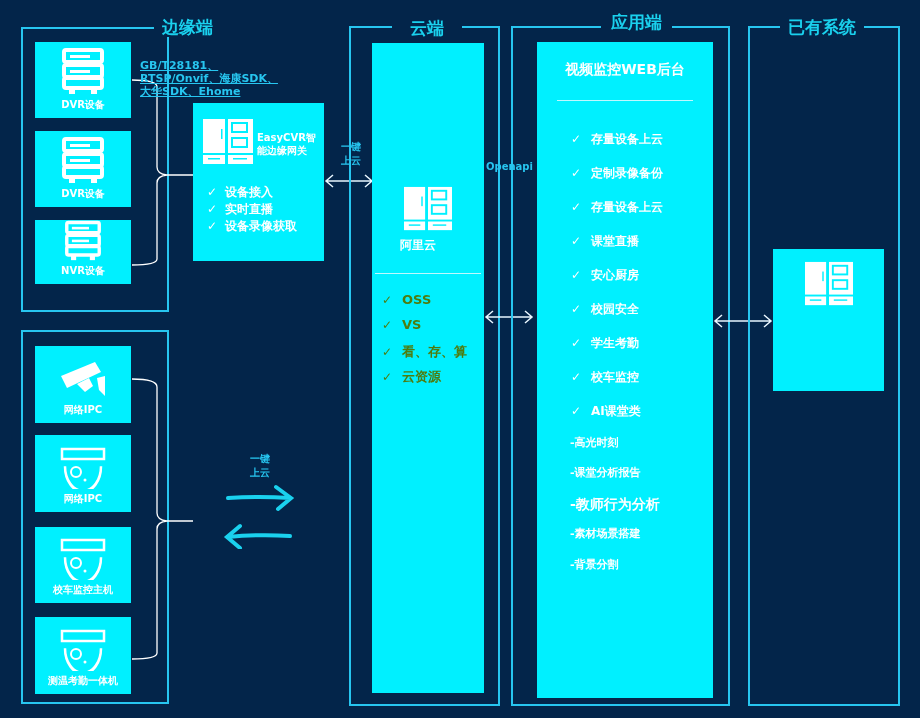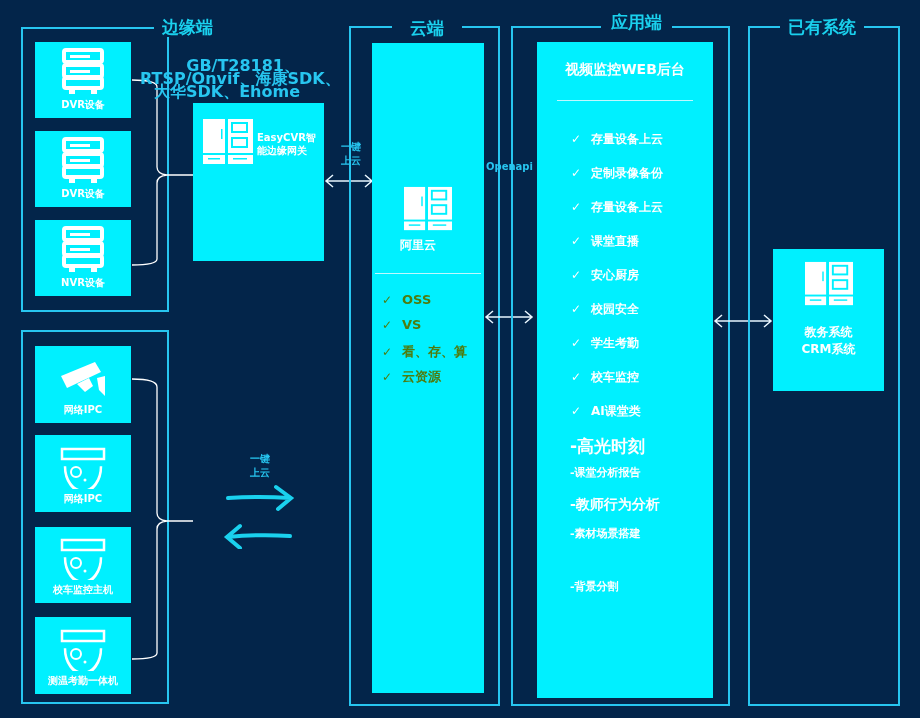--- a/index.html
+++ b/index.html
@@ -5,21 +5,21 @@
   * { box-sizing: border-box; margin: 0; padding: 0; }
   html, body { width: 920px; height: 718px; background: #03254a; overflow: hidden; }
   body { position: relative; font-family: "DejaVu Sans", "Liberation Sans", sans-serif; color: #fff; }
   .abs { position: absolute; }
   .frame { position: absolute; border: 2px solid #27c6f0; }
   .section-title { position: absolute; color: #1ad1ee; font-weight: bold; font-size: 17px; background: #03254a; padding: 0 8px; line-height: 20px; white-space: nowrap; }
   .cyan { position: absolute; background: #00f0ff; }
   .dev-box { position: absolute; background: #00f0ff; width: 96px; display: flex; flex-direction: column; align-items: center; justify-content: flex-end; padding-bottom: 6px; }
   .dev-label { font-size: 10px; font-weight: bold; color: #fff; white-space: nowrap; }
   .dev-box svg { margin-bottom: 3px; }
-  .protocol { position: absolute; color: #27c6f0; font-size: 16px; font-weight: bold; text-align: right; line-height: 13px; white-space: nowrap; }
+  .protocol { position: absolute; color: #27c6f0; font-size: 11px; font-weight: bold; text-align: left; line-height: 13px; white-space: nowrap; text-decoration: underline; }
   .check-item { font-size: 12px; font-weight: bold; color: #fff; line-height: 17px; white-space: nowrap; }
   .check-item .ck { font-weight: normal; margin-right: 8px; }
   .cloud-item { font-size: 13px; font-weight: bold; color: #4d7c0f; white-space: nowrap; position: absolute; left: 10px; }
   .app-item { position: absolute; left: 34px; font-size: 12px; font-weight: bold; color: #fff; white-space: nowrap; }
   .app-sub { position: absolute; left: 33px; font-size: 12px; font-weight: bold; color: #fff; white-space: nowrap; }
   .small-label { position: absolute; color: #27c6f0; font-size: 10px; font-weight: bold; text-align: center; line-height: 14px; white-space: nowrap; }
   .divider { position: absolute; height: 1px; background: #bff8ff; }
 </style>
 </head>
 <body>
@@ -49,21 +49,21 @@
         <rect x="4" y="18" width="38" height="12" rx="2"></rect>
         <rect x="4" y="31" width="38" height="10" rx="2"></rect>
       </g>
       <rect x="10" y="8" width="20" height="3" fill="#fff"></rect>
       <rect x="10" y="23" width="20" height="3" fill="#fff"></rect>
       <rect x="9" y="42" width="6" height="5" fill="#fff"></rect>
       <rect x="31" y="42" width="6" height="5" fill="#fff"></rect>
     </svg>
   <span class="dev-label">DVR设备</span>
 </div>
-<div class="dev-box" style="left:35px; top:220px; height:76px;">
+<div class="dev-box" style="left:35px; top:220px; height:64px;">
   <svg width="46" height="48" viewBox="0 0 46 48">
       <g fill="none" stroke="#fff" stroke-width="4">
         <rect x="4" y="3" width="38" height="12" rx="2"></rect>
         <rect x="4" y="18" width="38" height="12" rx="2"></rect>
         <rect x="4" y="31" width="38" height="10" rx="2"></rect>
       </g>
       <rect x="10" y="8" width="20" height="3" fill="#fff"></rect>
       <rect x="10" y="23" width="20" height="3" fill="#fff"></rect>
       <rect x="9" y="42" width="6" height="5" fill="#fff"></rect>
       <rect x="31" y="42" width="6" height="5" fill="#fff"></rect>
@@ -92,20 +92,25 @@
     <rect x="18" y="10" width="1.5" height="10" fill="#00f0ff"></rect>
     <rect x="0" y="36" width="22" height="9" fill="#fff"></rect>
       <rect x="25" y="36" width="25" height="9" fill="#fff"></rect>
     <rect x="5" y="39" width="12" height="1.5" fill="#00f0ff"></rect>
       <rect x="30" y="39" width="14" height="1.5" fill="#00f0ff"></rect>
   </svg>
   <div class="abs" style="left:64px; top:28px; font-size:10px; font-weight:bold; line-height:13px; white-space:nowrap;">
     <div>EasyCVR智</div>
     <div>能边缘网关</div>
   </div>
+  <div class="abs" style="left:14px; top:81px;">
+    <div class="check-item"><span class="ck">✓</span><span>设备接入</span></div>
+    <div class="check-item"><span class="ck">✓</span><span>实时直播</span></div>
+    <div class="check-item"><span class="ck">✓</span><span>设备录像获取</span></div>
+  </div>
 </div>
 
 <div class="small-label" style="left:334px; top:136px; width:34px; background:#03254a; padding:4px 0;">
   <div>一键</div>
   <div>上云</div>
 </div>
 <svg class="abs" style="left:324px; top:173px;" width="50" height="16" viewBox="0 0 50 16">
   <path d="M2 8 L48 8 M9 2 L2 8 L9 14 M41 2 L48 8 L41 14" fill="none" stroke="#e8f6ff" stroke-width="1.5"></path>
 </svg>
 
@@ -200,25 +205,25 @@
   <div class="divider" style="left:20px; width:136px; top:58px;"></div>
   <div class="app-item" style="top:89px;"><span style="margin-right:10px;">✓</span><span>存量设备上云</span></div>
   <div class="app-item" style="top:123px;"><span style="margin-right:10px;">✓</span><span>定制录像备份</span></div>
   <div class="app-item" style="top:157px;"><span style="margin-right:10px;">✓</span><span>存量设备上云</span></div>
   <div class="app-item" style="top:191px;text-align:center;"><span style="margin-right:10px;">✓</span><span>课堂直播</span></div>
   <div class="app-item" style="top:225px;"><span style="margin-right:10px;">✓</span><span>安心厨房</span></div>
   <div class="app-item" style="top:259px;"><span style="margin-right:10px;">✓</span><span>校园安全</span></div>
   <div class="app-item" style="top:293px;"><span style="margin-right:10px;">✓</span><span>学生考勤</span></div>
   <div class="app-item" style="top:327px;"><span style="margin-right:10px;">✓</span><span>校车监控</span></div>
   <div class="app-item" style="top:361px;"><span style="margin-right:10px;">✓</span><span>AI课堂类</span></div>
-  <div class="app-sub" style="top:393px; font-size:17px;">-高光时刻</div>
+  <div class="app-sub" style="top:393px; font-size:11px;">-高光时刻</div>
   <div class="app-sub" style="top:423px; font-size:11px;">-课堂分析报告</div>
   <div class="app-sub" style="top:454px; font-size:14px;">-教师行为分析</div>
   <div class="app-sub" style="top:484px; font-size:11px;">-素材场景搭建</div>
-  <div class="app-sub" style="top:537px; font-size:11px;">-背景分割</div>
+  <div class="app-sub" style="top:515px; font-size:11px;">-背景分割</div>
 </div>
 
 <svg class="abs" style="left:713px; top:313px;" width="60" height="16" viewBox="0 0 60 16">
   <path d="M2 8 L58 8 M9 2 L2 8 L9 14 M51 2 L58 8 L51 14" fill="none" stroke="#e8f6ff" stroke-width="1.5"></path>
 </svg>
 
 <div class="frame" style="left:748px; top:26px; width:152px; height:680px;"></div>
 <div class="section-title" style="left:780px; top:17px; padding:0 8px;">已有系统</div>
 
 <div class="cyan" style="left:773px; top:249px; width:111px; height:142px;">
@@ -228,17 +233,13 @@
     <rect x="28" y="3" width="17" height="11" fill="#00f0ff"></rect>
       <rect x="30" y="5" width="13" height="7" fill="#fff"></rect>
     <rect x="28" y="18" width="17" height="11" fill="#00f0ff"></rect>
       <rect x="30" y="20" width="13" height="7" fill="#fff"></rect>
     <rect x="18" y="10" width="1.5" height="10" fill="#00f0ff"></rect>
     <rect x="0" y="36" width="22" height="9" fill="#fff"></rect>
       <rect x="25" y="36" width="25" height="9" fill="#fff"></rect>
     <rect x="5" y="39" width="12" height="1.5" fill="#00f0ff"></rect>
       <rect x="30" y="39" width="14" height="1.5" fill="#00f0ff"></rect>
   </svg>
-  <div class="abs" style="left:0; width:111px; top:75px; text-align:center; font-size:12px; font-weight:bold; line-height:17px;">
-    <div>教务系统</div>
-    <div>CRM系统</div>
-  </div>
 </div>
 
 </body></html>

